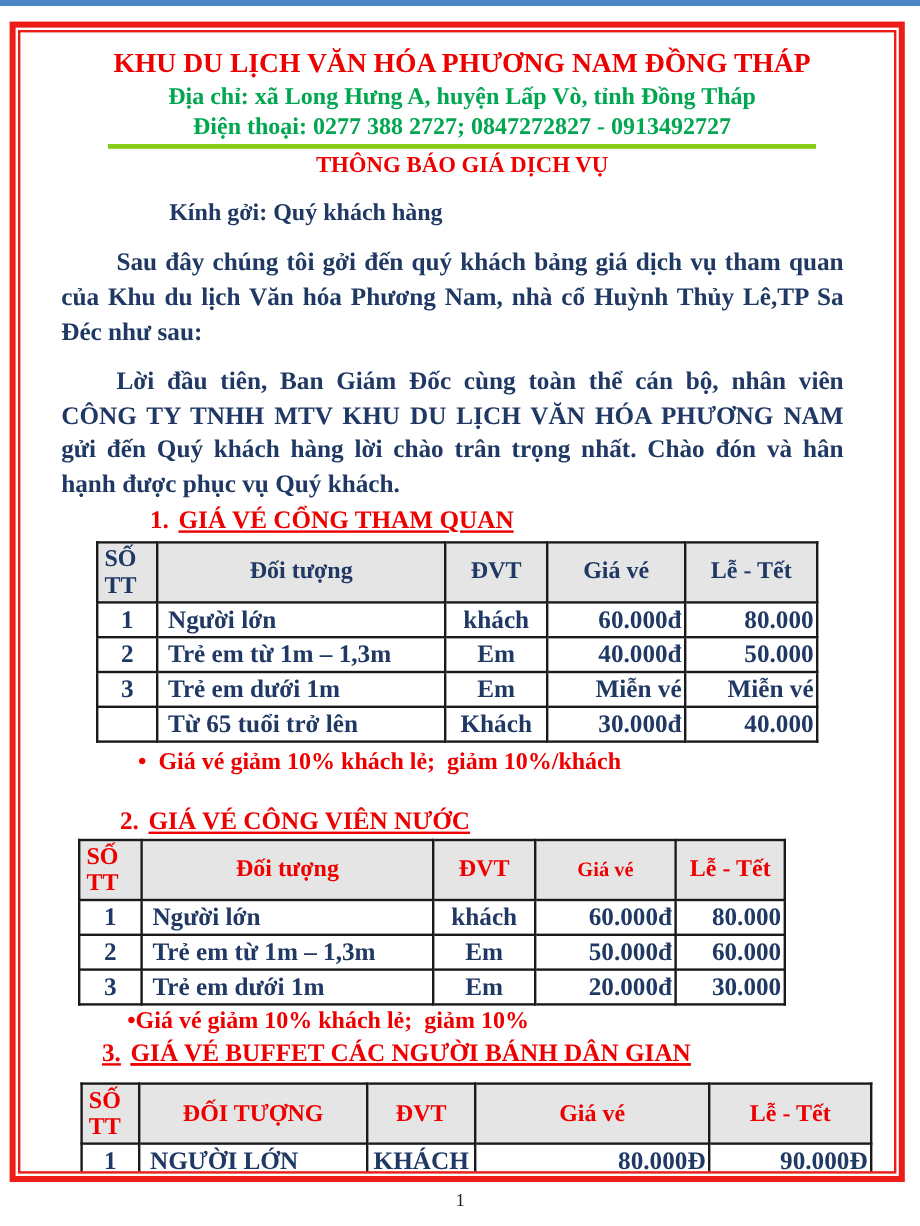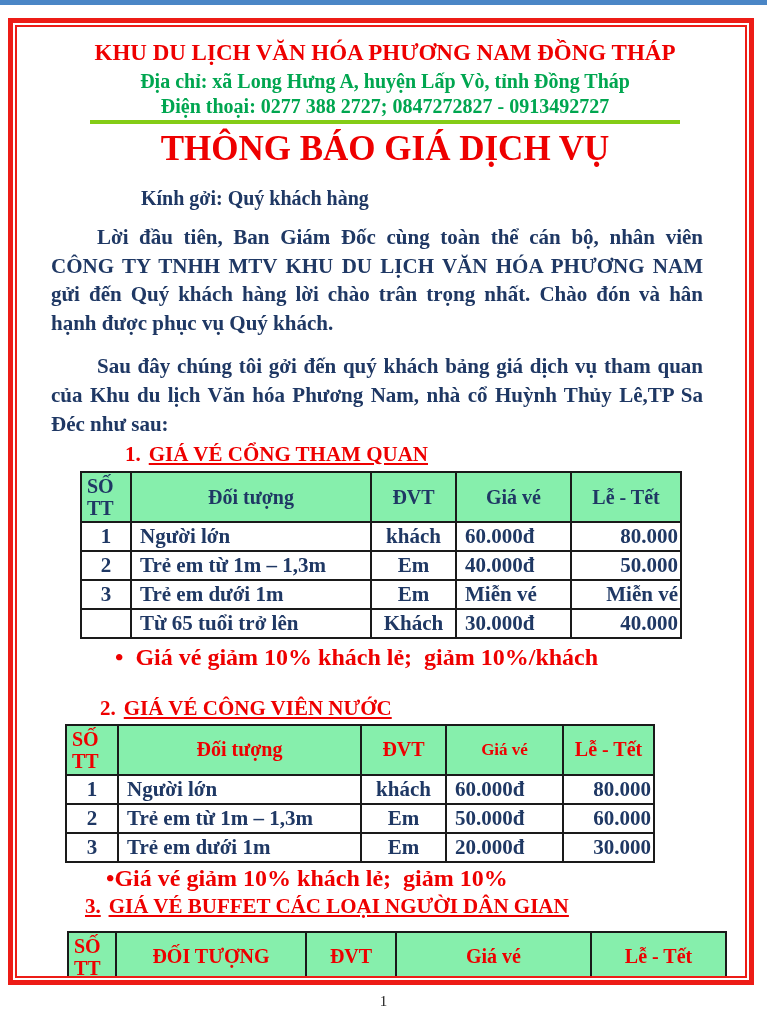--- a/index.html
+++ b/index.html
@@ -22,65 +22,65 @@
     position:absolute; left:2px; top:2px; right:2px; bottom:2px;
     border:2px solid #ed1c16;
     padding:6px 26px 0 34px;
     overflow:hidden;
   }
 
   .company  { text-align:center; color:#ee0000; font-size:23px; line-height:1.25; margin-top:6px; }
   .address  { text-align:center; color:#00a650; font-size:20px; line-height:1.25; margin-top:1px; }
   .phone-wrap { width:590px; margin:0 auto; border-bottom:4px solid #84cc16; padding-bottom:2px; }
   .phone    { text-align:center; color:#00a650; font-size:20px; line-height:1.2; }
-  .doc-title{ text-align:center; color:#ee0000; font-size:35px; line-height:1.3; margin-top:2px; }
+  .doc-title{ text-align:center; color:#ee0000; font-size:19px; line-height:1.3; margin-top:2px; }
 
   .salutation { color:#1f3864; font-size:20px; margin:16px 0 0 90px; }
 
   .para {
     color:#1f3864; font-size:21px; line-height:1.36;
     text-align:justify; text-indent:46px;
     margin:13px 0 0 0; width:652px;
   }
   .para.p2 { margin-top:15px; }
 
   .section-heading { color:#ee0000; font-size:21px; line-height:1.25; white-space:pre; }
   .section-heading .num { padding-right:8px; }
   .section-heading .title { text-decoration:underline; }
   .section-heading.full-underline { text-decoration:underline; }
   .sh1 { margin:3px 0 0 74px; }
   .sh2 { margin:24px 0 0 49px; }
   .sh3 { margin:1px 0 0 34px; }
 
   table.price-table { border-collapse:collapse; table-layout:fixed; color:#1f3864; }
   table.price-table th, table.price-table td { border:2px solid #1a1a1a; padding:0 2px; overflow:hidden; }
-  table.price-table th { background:#86efac; font-size:20px; text-align:center; height:50px; }
+  table.price-table th { background:#e5e5e5; font-size:20px; text-align:center; height:50px; }
   table.price-table th.h0 { text-align:left; padding-left:5px; line-height:1.1; }
   table.price-table td { height:29px; font-size:21px; line-height:1; }
   table.price-table td.d0 { text-align:center; }
   table.price-table td.d1 { text-align:left; padding-left:8px; }
   table.price-table td.d2 { text-align:center; }
-  table.price-table td.d3 { text-align:left; padding-left:8px;font-family:Liberation Serif, serif; }
+  table.price-table td.d3 { text-align:right; padding-left:8px;font-family:Liberation Serif, serif; }
   table.price-table td.d4 { text-align:right; padding-left:10px; }
 
   .t1 { margin:4px 0 0 29px; width:600px; }
   .t1 col.c0{width:50px;} .t1 col.c1{width:240px;} .t1 col.c2{width:85px;} .t1 col.c3{width:115px;} .t1 col.c4{width:110px;}
 
   .t2 { margin:2px 0 0 14px; width:588px; }
   .t2 col.c0{width:52px;} .t2 col.c1{width:243px;} .t2 col.c2{width:85px;} .t2 col.c3{width:117px;} .t2 col.c4{width:91px;}
   .t2 th, .t3 th { color:#ee0000; }
   .t2 th.h3 { font-size:17px; }
 
   .t3 { margin:12px 0 0 16px; width:658px; }
   .t3 col.c0{width:48px;} .t3 col.c1{width:190px;} .t3 col.c2{width:90px;} .t3 col.c3{width:195px;} .t3 col.c4{width:135px;}
   .t3 th { height:42px; font-size:18px; }
   .t3 td { height:23px; font-size:17px; }
   .t3 td.d3, .t3 td.d4 { text-align:center; padding-left:0; }
 
-  .note { color:#ee0000; font-size:24px; white-space:pre-wrap; }
+  .note { color:#ee0000; font-size:20px; white-space:pre-wrap; }
   .note1 { margin:5px 0 0 64px; }
   .note2 { margin:2px 0 0 55px; }
 
   .page-number {
     position:absolute; left:0; bottom:12px; width:767px;
     text-align:center; color:#222222; font-size:15px; font-weight:normal;
   }
 </style>
 </head>
 <body>
@@ -92,22 +92,22 @@
 
     <div class="company">KHU DU LỊCH VĂN HÓA PHƯƠNG NAM ĐỒNG THÁP</div>
     <div class="address">Địa chỉ: xã Long Hưng A, huyện Lấp Vò, tỉnh Đồng Tháp</div>
     <div class="phone-wrap">
       <div class="phone">Điện thoại: 0277 388 2727; 0847272827 - 0913492727</div>
     </div>
     <div class="doc-title">THÔNG BÁO GIÁ DỊCH VỤ</div>
 
     <div class="salutation">Kính gởi: Quý khách hàng</div>
 
+    <div class="para p2">Sau đây chúng tôi gởi đến quý khách bảng giá dịch vụ tham quan của Khu du lịch Văn hóa Phương Nam, nhà cổ Huỳnh Thủy Lê,TP Sa Đéc như sau:</div>
     <div class="para p1">Lời đầu tiên, Ban Giám Đốc cùng toàn thể cán bộ, nhân viên CÔNG TY TNHH MTV KHU DU LỊCH VĂN HÓA PHƯƠNG NAM gửi đến Quý khách hàng lời chào trân trọng nhất. Chào đón và hân hạnh được phục vụ Quý khách.</div>
-    <div class="para p2">Sau đây chúng tôi gởi đến quý khách bảng giá dịch vụ tham quan của Khu du lịch Văn hóa Phương Nam, nhà cổ Huỳnh Thủy Lê,TP Sa Đéc như sau:</div>
 
     <div class="section-heading sh1"><span class="num">1.</span><span class="title">GIÁ VÉ CỔNG THAM QUAN</span></div>
 
     <table class="price-table t1">
       <colgroup>
           <col class="c0">
           <col class="c1">
           <col class="c2">
           <col class="c3">
           <col class="c4">
@@ -194,21 +194,21 @@
           <td class="d1">Trẻ em dưới 1m</td>
           <td class="d2">Em</td>
           <td class="d3">20.000đ</td>
           <td class="d4">30.000</td>
         </tr>
       </tbody>
     </table>
 
     <div class="note note2">•Giá vé giảm 10% khách lẻ;  giảm 10%</div>
 
-    <div class="section-heading sh3 full-underline"><span class="num">3.</span><span class="title">GIÁ VÉ BUFFET CÁC LOẠI NGƯỜI DÂN GIAN</span></div>
+    <div class="section-heading sh3 full-underline"><span class="num">3.</span><span class="title">GIÁ VÉ BUFFET CÁC NGƯỜI BÁNH DÂN GIAN</span></div>
 
     <table class="price-table t3">
       <colgroup>
           <col class="c0">
           <col class="c1">
           <col class="c2">
           <col class="c3">
           <col class="c4">
         </colgroup>
       <thead>

